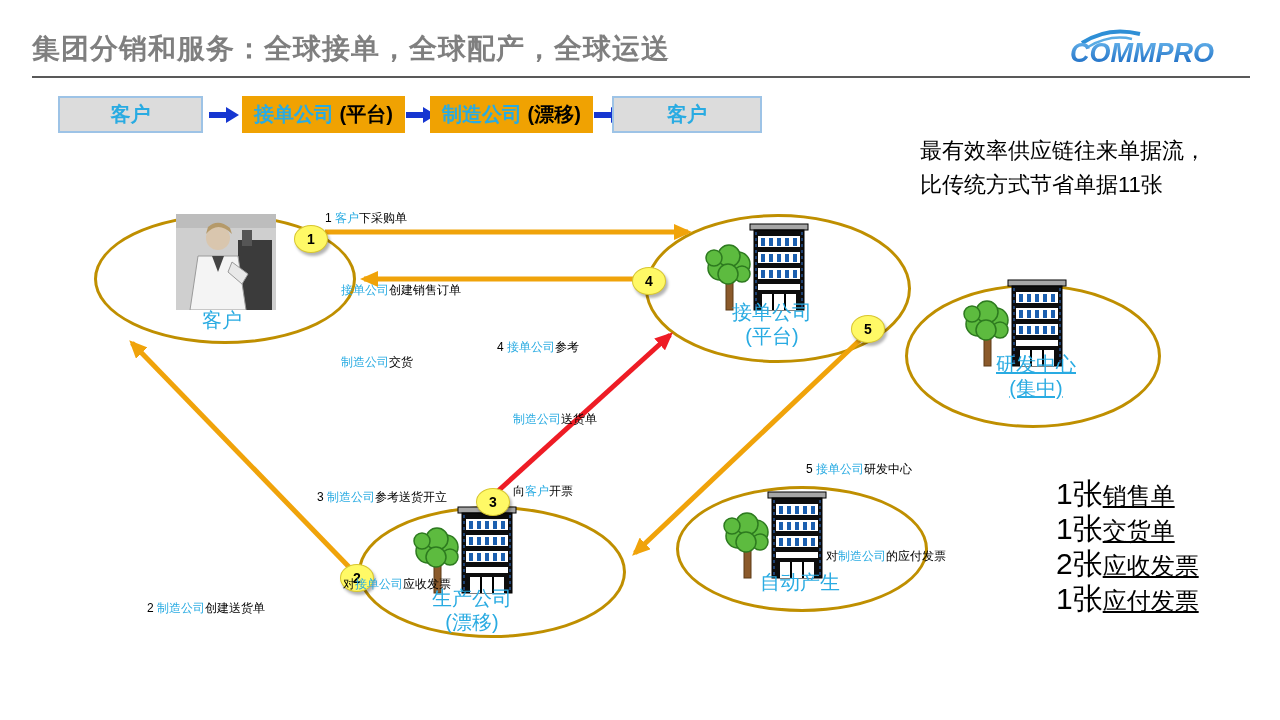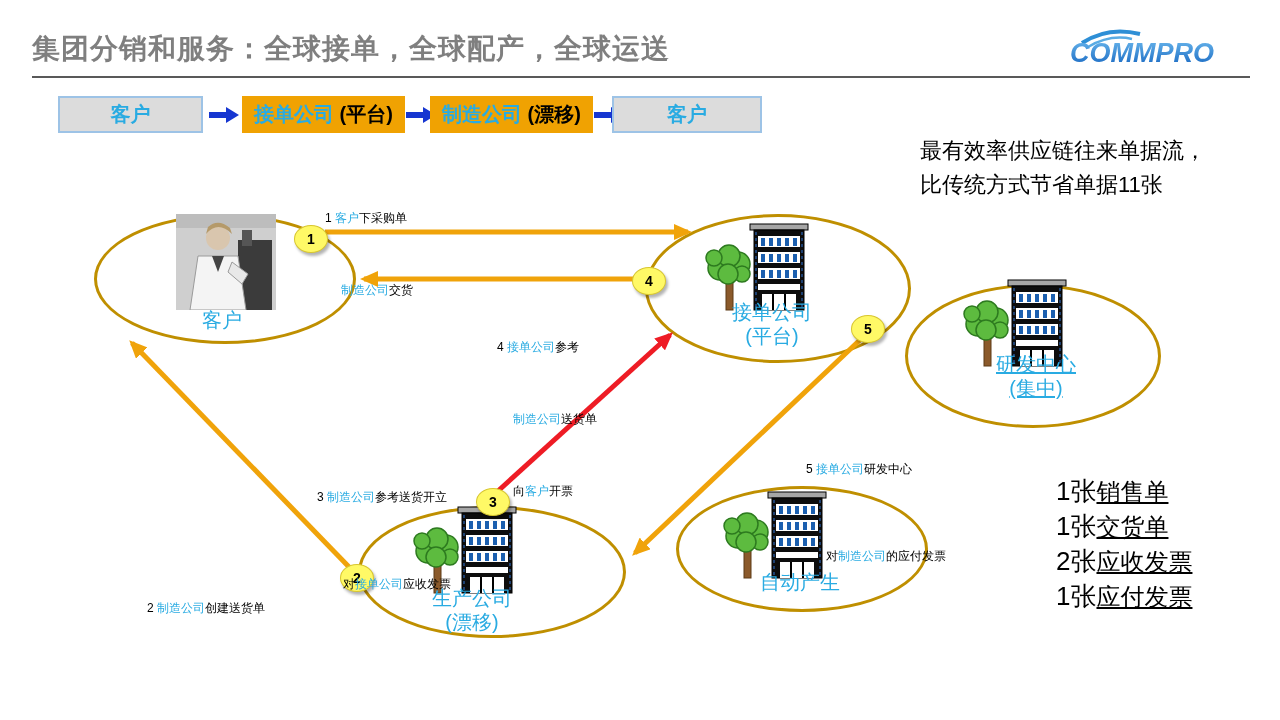--- a/index.html
+++ b/index.html
@@ -27,21 +27,21 @@
   .note{position:absolute;font-size:12px;line-height:24px;color:#000;white-space:pre;z-index:7;}
   .note .ind{padding-left:16px;}
   .note .ind26{padding-left:26px;}
   .note .ind20{padding-left:20px;margin-top:15px;}
   .headline{position:absolute;left:920px;top:134px;font-size:22px;line-height:34px;color:#000;white-space:nowrap;z-index:7;}
   
   .elabel{position:absolute;width:180px;text-align:center;color:#29ABE2;font-size:20px;line-height:24px;z-index:7;}
   
   .summary{position:absolute;left:1056px;top:474px;z-index:7;}
   .sum-row{display:flex;align-items:baseline;height:35px;}
-  .sum-big{font-size:26px;color:#000;}
+  .sum-big{font-size:30px;color:#000;}
   .sum-small{font-size:24px;color:#000;text-decoration:underline;}
   .art{position:absolute;z-index:5;}
   .overlay{position:absolute;left:0;top:0;z-index:4;pointer-events:none;}
 </style>
 </head>
 <body>
 
 <div class="slide">
 
   <div class="slide-title">集团分销和服务：全球接单，全球配产，全球运送</div>
@@ -339,20 +339,21 @@
     </div>
   <div class="badge" style="left:632px;top:267px;">
       <span>4</span>
     </div>
   <div class="badge" style="left:851px;top:315px;">
       <span>5</span>
     </div>
 
   <div class="note" style="left:325px;top:158px;">
     <div><span>1 </span><span class="hl">客户</span><span>下采购单</span></div>
+    <div class="ind"><span class="hl">接单公司</span><span>创建销售订单</span></div>
     <div class="ind"><span class="hl">制造公司</span><span>交货</span></div>
   </div>
 
   <div class="note" style="left:497px;top:287px;">
     <div><span>4 </span><span class="hl">接单公司</span><span>参考</span></div>
     <div class="ind"><span class="hl">制造公司</span><span>送货单</span></div>
     <div class="ind"><span>向</span><span class="hl">客户</span><span>开票</span></div>
   </div>
 
   <div class="note" style="left:317px;top:425px;line-height:29px;">

